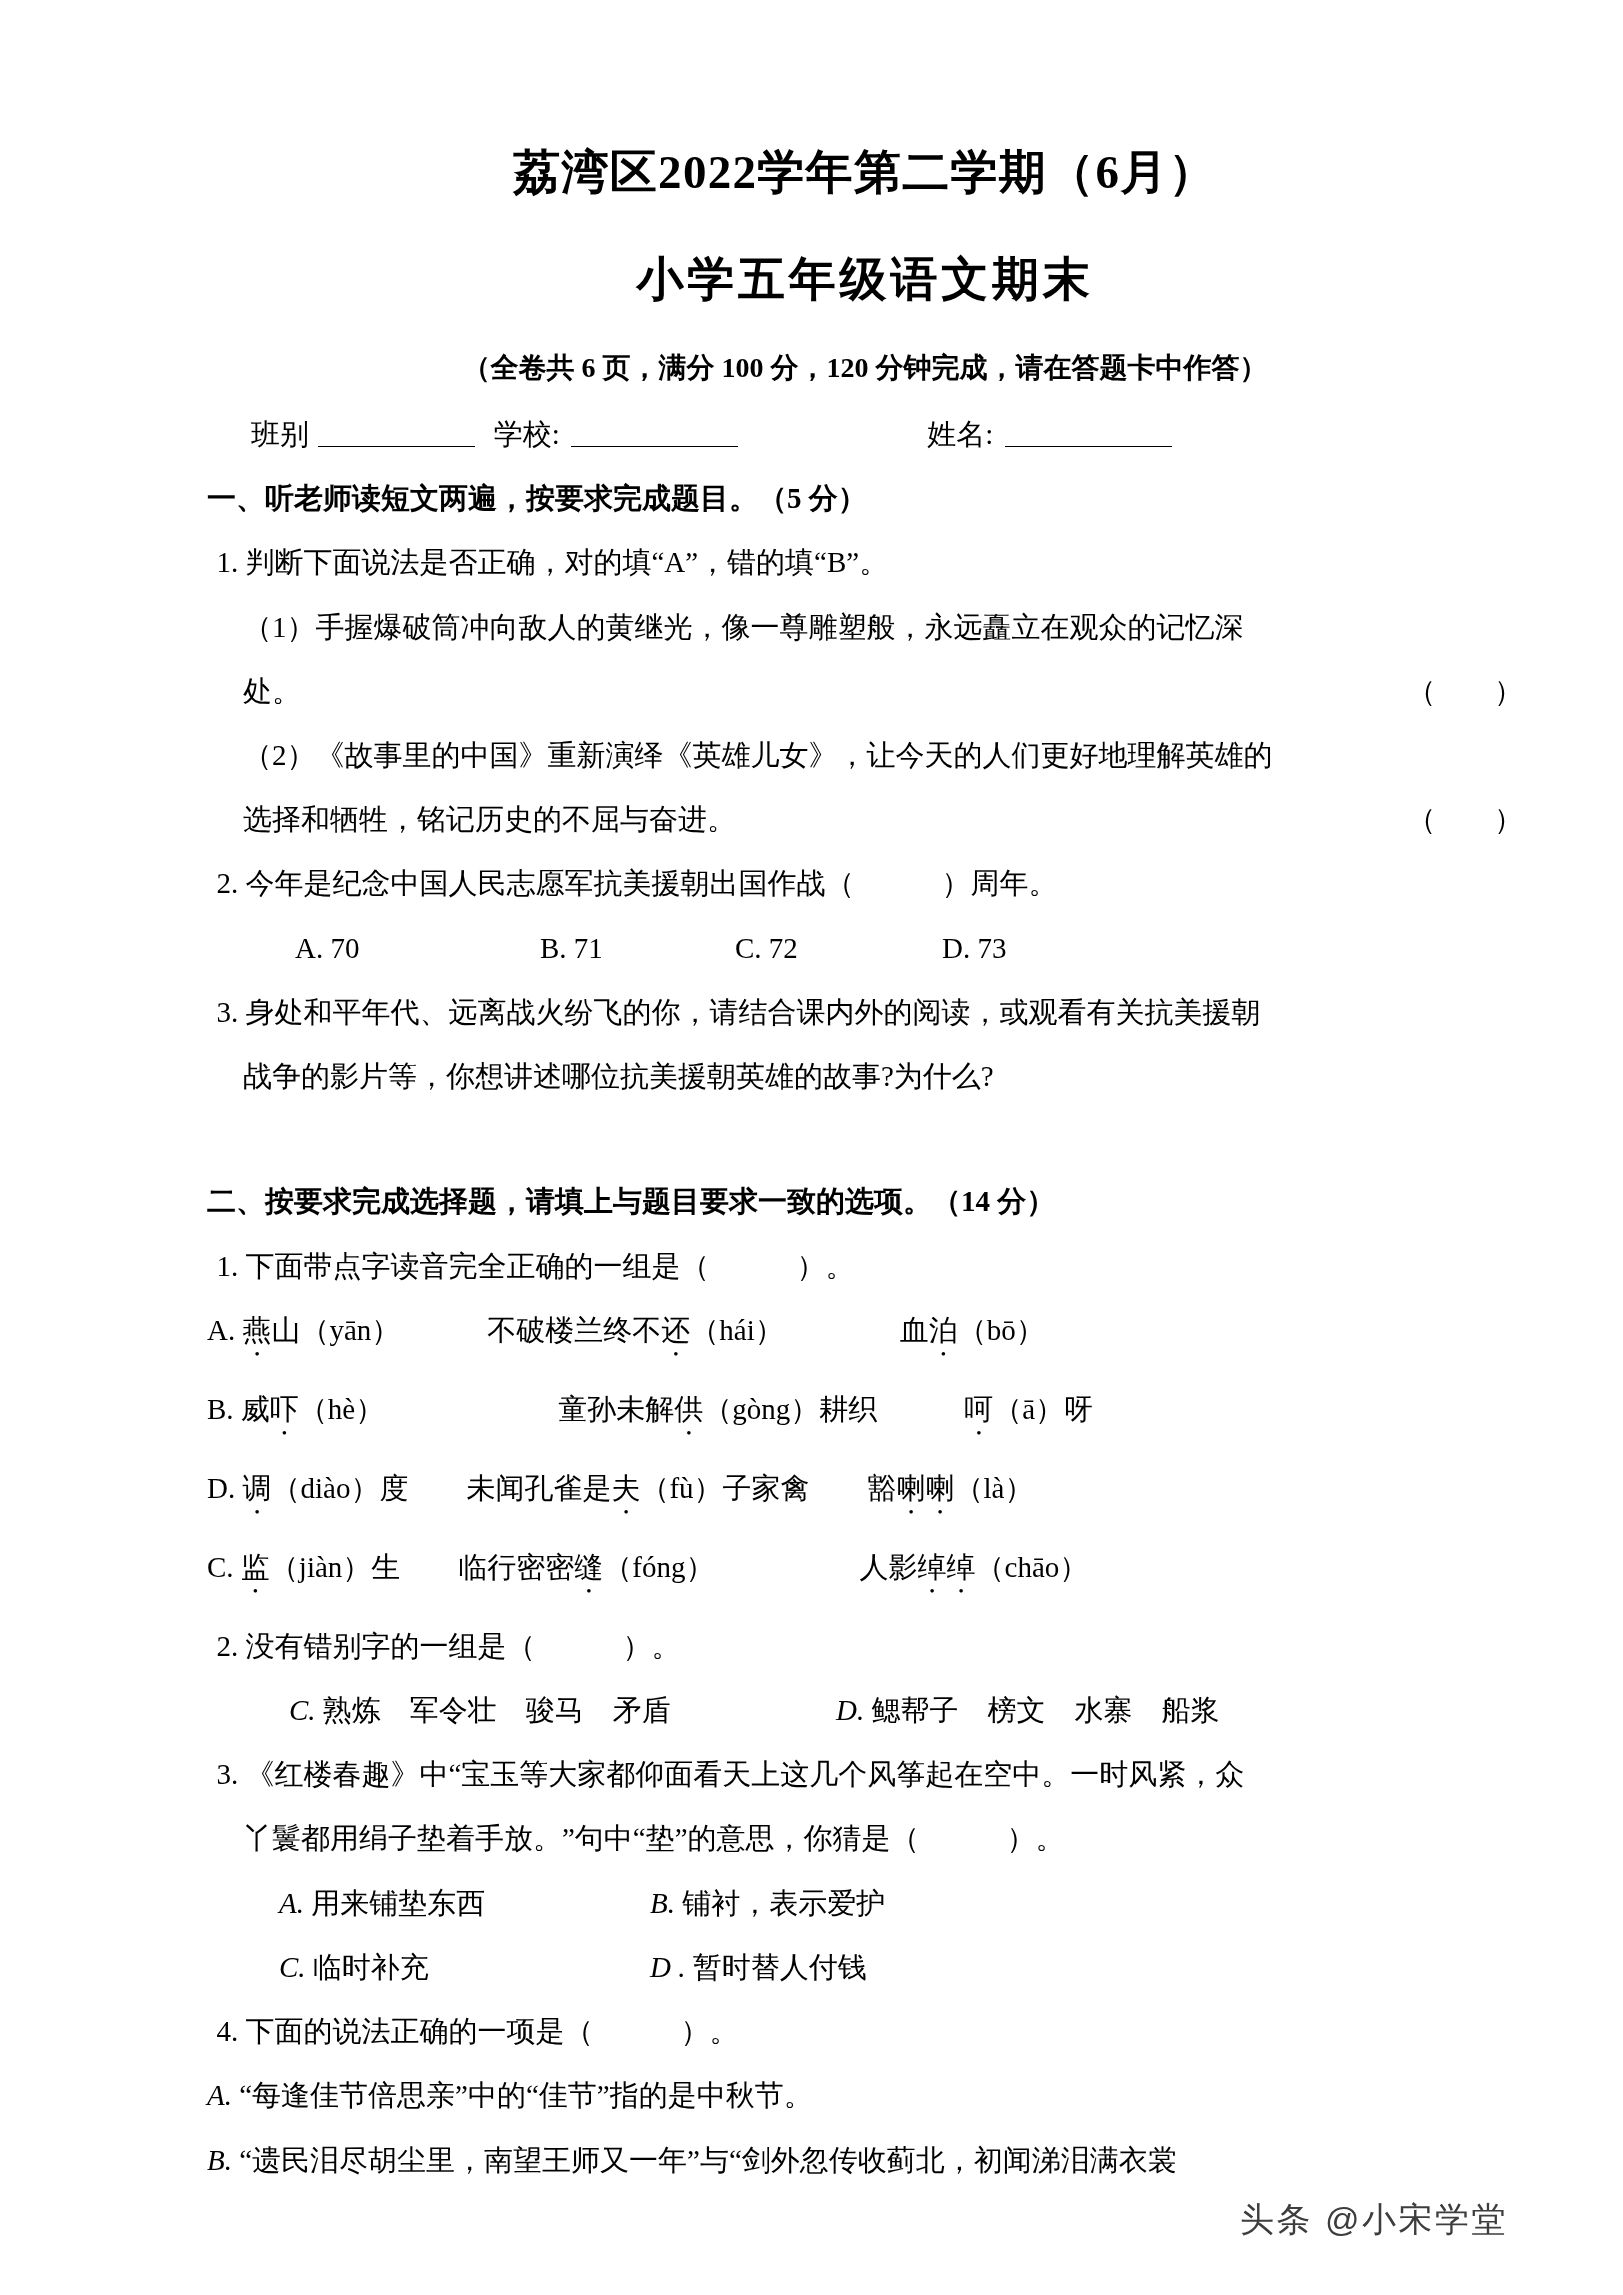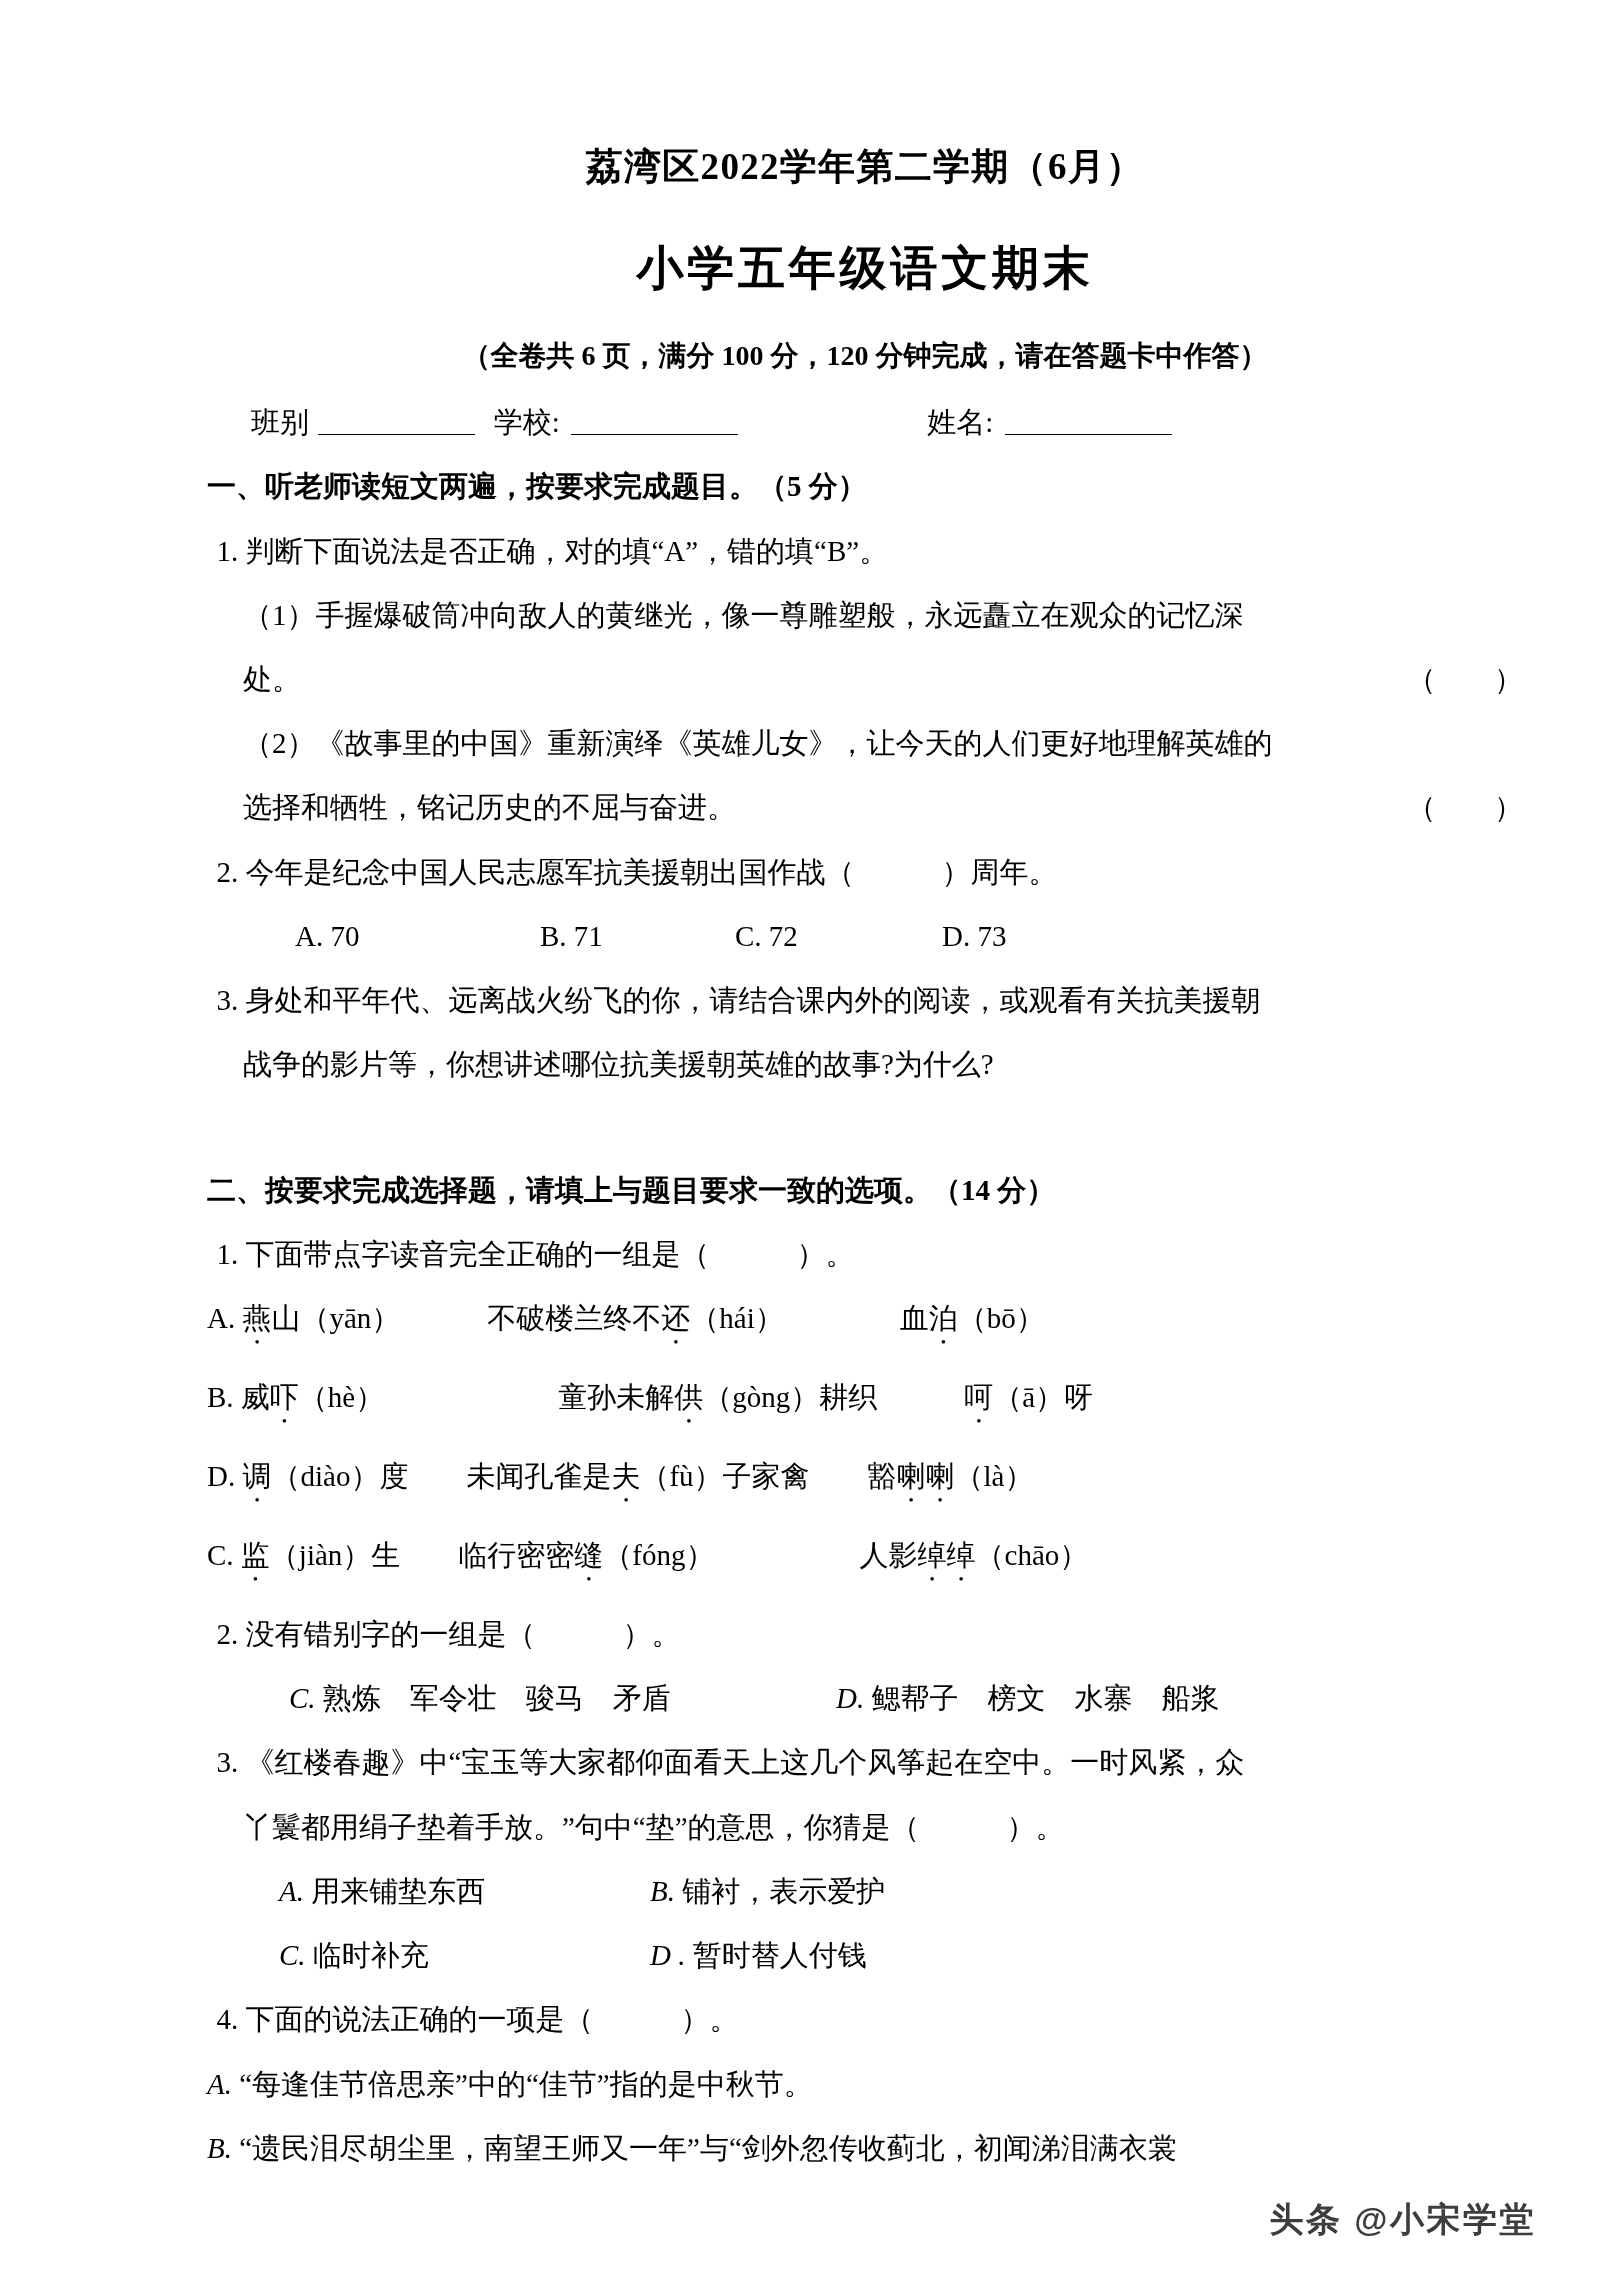--- a/index.html
+++ b/index.html
@@ -12,21 +12,21 @@
     background: #ffffff;
     overflow: hidden;
     font-family: "Liberation Serif", "DejaVu Serif", serif;
     font-size: 29px;
     color: #000;
     line-height: 1.18;
   }
   .center { text-align: center; }
   .b { font-weight: 700; }
   .it { font-style: italic; }
-  .title1 { font-size: 37px; font-weight: 700; letter-spacing: 1.3px; }
+  .title1 { font-size: 47px; font-weight: 700; letter-spacing: 1.3px; }
   .title2 { font-size: 47px; font-weight: 700; letter-spacing: 3.8px; margin-top: 52px; }
   .subtitle { font-size: 28px; font-weight: 700; margin-top: 43px; }
   .info-row { margin-top: 33px; padding-left: 44px; display: flex; align-items: center; }
   .blank { display: inline-block; border-bottom: 1.9px solid #000; height: 25px; }
   .blank.w1 { width: 157px; margin: 0 19px 0 8.8px; }
   .blank.w2 { width: 167px; margin: 0 0 0 11.3px; }
   .blank.w3 { width: 167px; margin: 0 0 0 11.3px; }
   .info-gap { display:inline-block; width: 189px; }
   .line { margin-top: 30px; }
   .mt-sec { margin-top: 91px; }
@@ -43,24 +43,24 @@
   .two-col.w-b { margin-left: 72px; }
   .two-col.w-b .col-left { width: 371px; }
   .em {
     -webkit-text-emphasis: filled dot;
     -webkit-text-emphasis-position: under right;
     text-emphasis: filled dot;
     text-emphasis-position: under right;
   }
   .watermark {
     position: absolute;
-    right: 88px;
+    right: 116px;
     top: 2199px;
     font-size: 34px;
-    font-weight: 700;
+    font-weight: 400;
     letter-spacing: 2.5px;
     color: #3d3d3d;
     font-family: "Liberation Sans", "DejaVu Sans", sans-serif;
     text-shadow: 2.5px 2.5px 0 #ffffff, 3.1px 3.1px 0.6px rgba(255,255,255,0.9);
   }
 </style>
 </head>
 <body>
 
 <div class="page">

